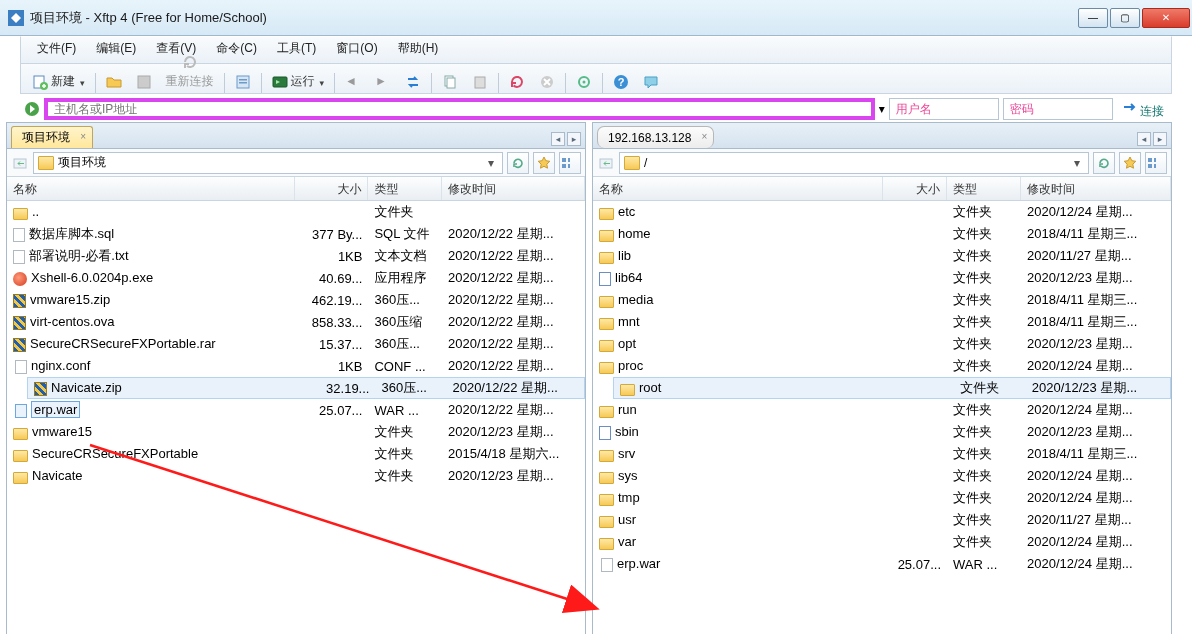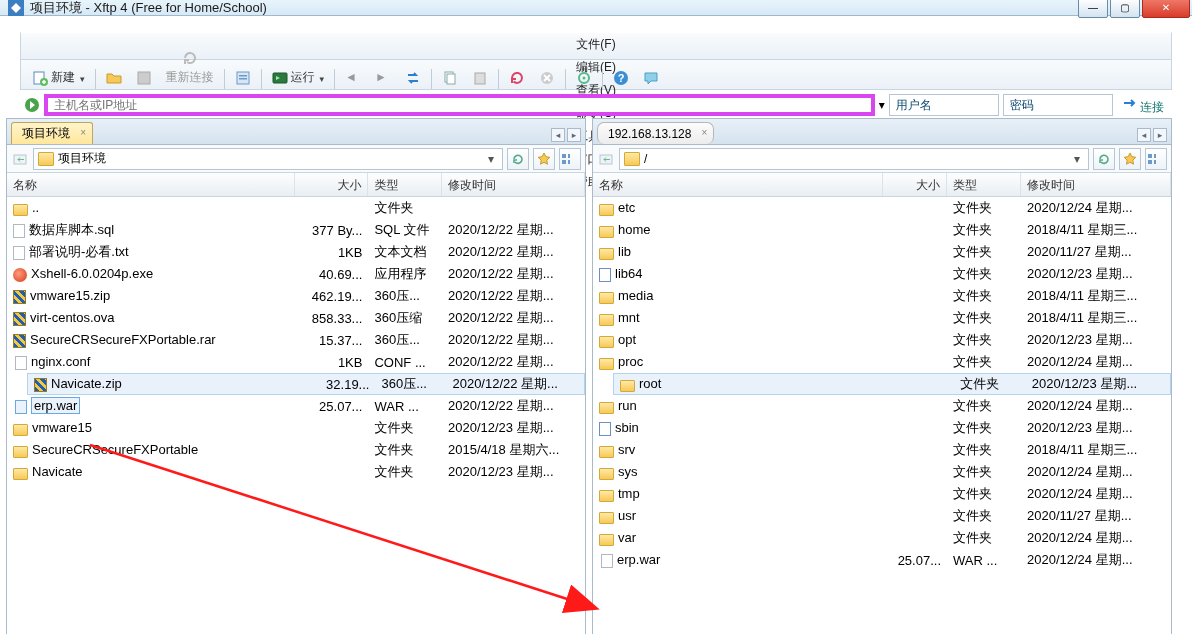--- a/index.html
+++ b/index.html
@@ -1,40 +1,40 @@
 <!DOCTYPE html>
 <html><head>
 <meta charset="utf-8">
 <style>
 * { margin: 0; padding: 0; box-sizing: border-box; font-family: "Microsoft YaHei", "SimSun", Arial, sans-serif; }
 body { width: 1192px; height: 634px; background: #fff; font-size: 12px; overflow: hidden; position: relative; }
 
 
-.titlebar { height: 16px; background: linear-gradient(#e8f4fb, #d6e9f6); display: flex; align-items: center; padding-left: 8px; border-bottom: 1px solid #9fb8cc; }
+.titlebar { height: 36px; background: linear-gradient(#e8f4fb, #d6e9f6); display: flex; align-items: center; padding-left: 8px; border-bottom: 1px solid #9fb8cc; }
 .titlebar .app-icon { width: 16px; height: 16px; margin-right: 6px; }
 .titlebar .title-text { font-size: 13px; color: #1a1a1a; }
 .titlebar .win-controls { margin-left: auto; display: flex; height: 20px; margin-right: 2px; }
 .titlebar .wc { width: 30px; height: 20px; display: flex; align-items: center; justify-content: center; border: 1px solid #6b8aa6; border-radius: 2px; margin-left: 2px; background: linear-gradient(#fff,#d2e4f1); font-size: 10px; }
 .titlebar .wc.close { width: 48px; background: linear-gradient(#f07a6a,#d93c2b); color: #fff; border-color: #a62c1f; }
 
 
-.menubar { height: 28px; background: linear-gradient(#f9fbfd,#eaf1f7); border: 1px solid #c9d6e2; border-top-color: #fff; display: flex; align-items: center; padding: 0 6px; margin: 16px 20px 0 20px; flex-direction: column; }
+.menubar { height: 28px; background: linear-gradient(#f9fbfd,#eaf1f7); border: 1px solid #c9d6e2; border-top-color: #fff; display: flex; align-items: flex-start; padding: 0 6px; margin: 0 20px 0 20px; }
 .menubar .menu-item { padding: 3px 10px; color: #222; cursor: default; }
 
 
 .toolbar { height: 30px; background: linear-gradient(#f9fbfd,#eaf1f7); border: 1px solid #c9d6e2; border-top: none; display: flex; align-items: flex-end; padding: 0 4px; margin: 0 20px; }
 .toolbar .tbtn { padding: 3px 6px; margin: 0 1px; display: inline-flex; align-items: center; gap: 3px; cursor: default; color: #333; }
 .toolbar .tbtn.disabled { color: #9a9a9a; flex-direction: column; }
 .toolbar .sep { width: 1px; height: 20px; background: #c0cdd9; margin: 0 3px; }
 .t-ico { width: 16px; height: 16px; display: inline-block; }
 
 
 .addr-row { height: 28px; display: flex; align-items: center; padding: 4px 4px 2px 4px; margin: 0 20px; gap: 4px; }
 .addr-row input { flex: 1; border: 4px solid #d946ef; height: 22px; padding: 0 6px; font-size: 12px; }
-.addr-row .box-small { width: 110px; border: 1px solid #b7c6d4; height: 22px; padding: 0 6px; color: #0c4a6e; display: flex; align-items: center; }
+.addr-row .box-small { width: 110px; border: 1px solid #b7c6d4; height: 22px; padding: 0 6px; color: #ec4899; display: flex; align-items: center; }
 .addr-row .conn { color: #0f766e; padding: 0 4px; }
 
 
 .panes { display: flex; height: calc(634px - 28px - 28px - 30px - 28px); margin: 0 20px 0 6px; }
 .pane { flex: 1; display: flex; flex-direction: column; border: 1px solid #a9bacb; min-width: 0; }
 .pane + .pane { margin-left: 6px; }
 
 
 .tabstrip { height: 26px; background: linear-gradient(#e8f0f7,#d5e3ef); border-bottom: 1px solid #a9bacb; display: flex; align-items: flex-end; padding: 0 4px; }
 .tab { height: 22px; display: inline-flex; align-items: center; padding: 0 22px 0 10px; position: relative; font-size: 12px; border: 1px solid #bfa65a; border-bottom: none; background: linear-gradient(#fff4cb,#ffe79b); border-radius: 3px 3px 0 0; }

